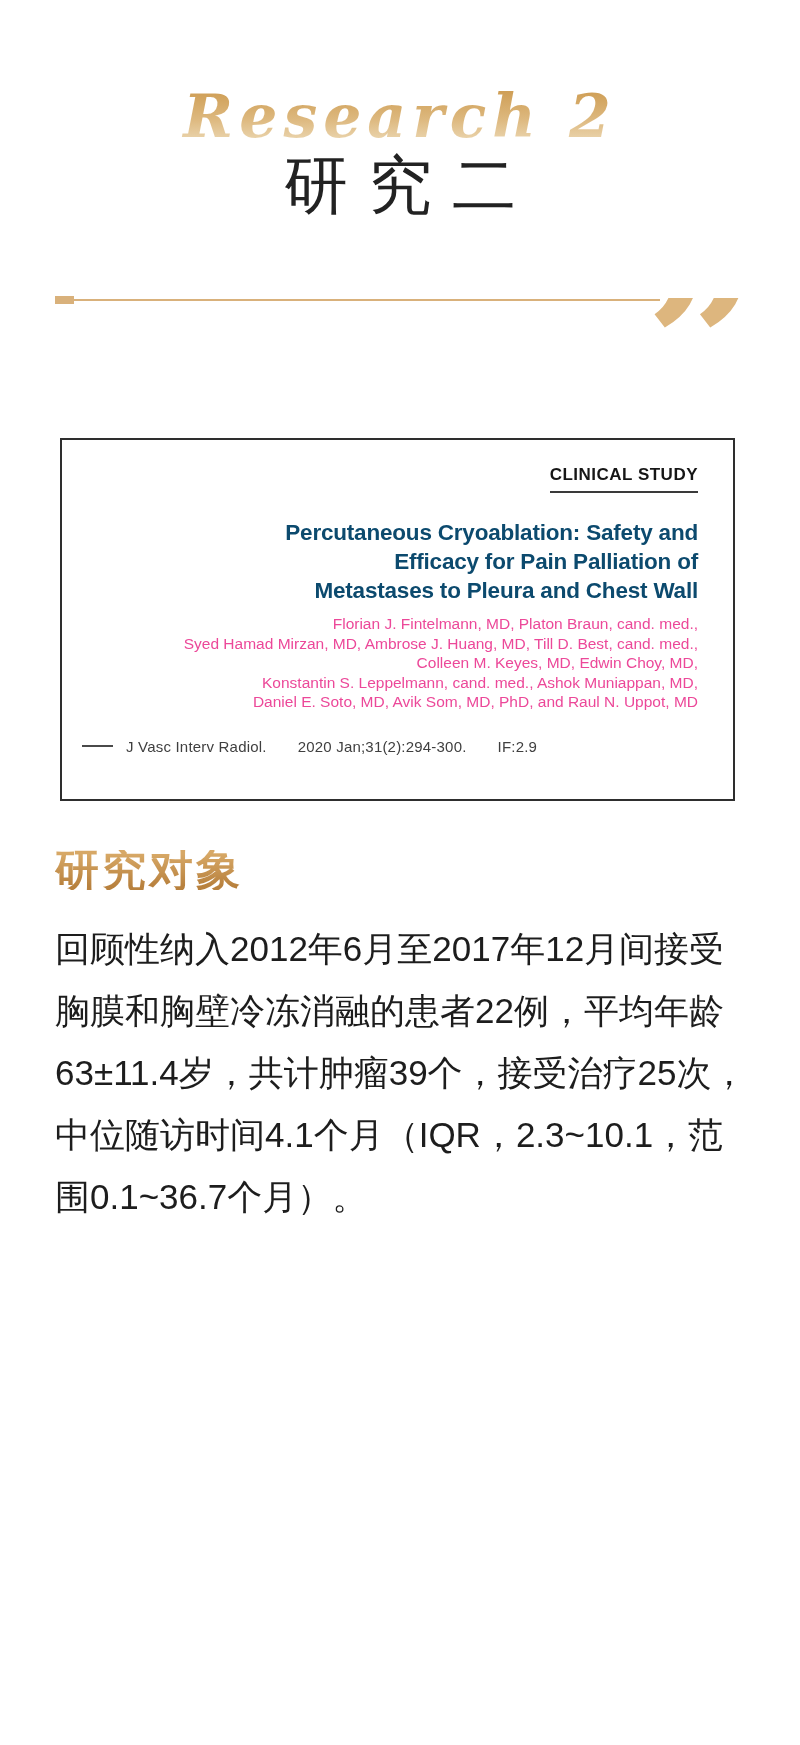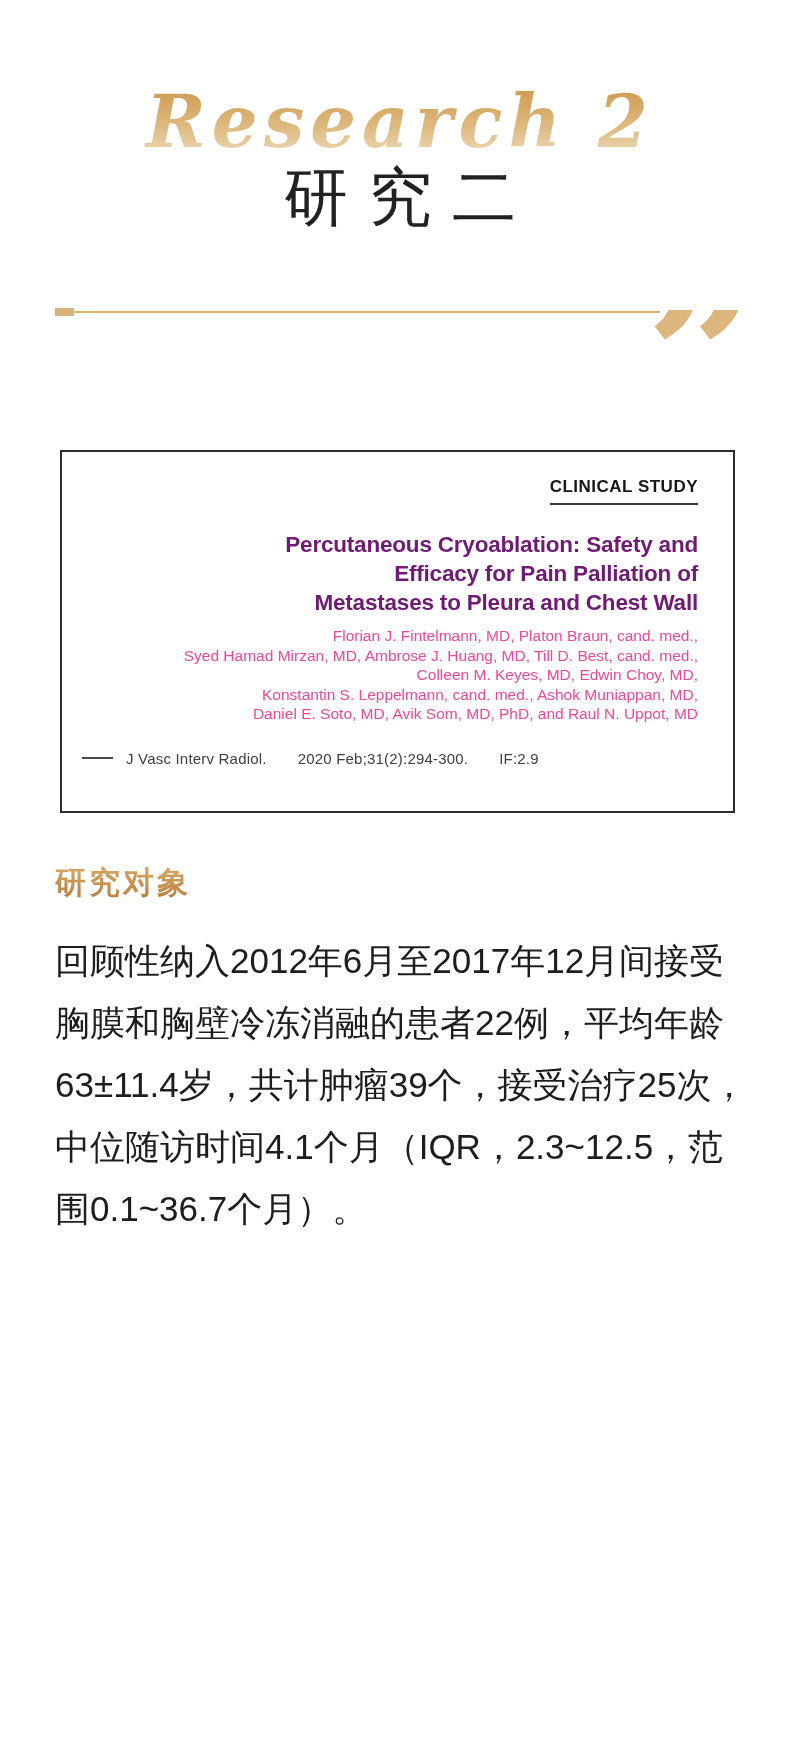--- a/index.html
+++ b/index.html
@@ -13,21 +13,21 @@
   }
   .page { width: 800px; padding: 0 55px; position: relative; }
 
   
   .script-title {
     margin-top: 86px;
     text-align: center;
     font-family: "DejaVu Serif", serif;
     font-style: italic;
     font-weight: bold;
-    font-size: 72px;
+    font-size: 60px;
     line-height: 1.0;
     letter-spacing: 6px;
     background: linear-gradient(180deg, #cf9e55 8%, #ddb87e 55%, #eedcba 100%);
     -webkit-background-clip: text;
     background-clip: text;
     color: transparent;
     white-space: pre;
   }
   .cn-title {
     margin-top: 4px;
@@ -97,21 +97,21 @@
     padding-bottom: 6px;
     border-bottom: 2px solid #3a3a3a;
   }
   .paper-title {
     margin-top: 25px;
     text-align: right;
     font-size: 22.5px;
     font-weight: bold;
     line-height: 29px;
     letter-spacing: -0.2px;
-    color: #701a75;
+    color: #0c4a6e;
     white-space: pre;
   }
   .paper-authors {
     margin-top: 9px;
     text-align: right;
     font-size: 15.5px;
     line-height: 19.5px;
     color: #ec4899;
     white-space: pre;
   }
@@ -141,21 +141,21 @@
     letter-spacing: 0px;
     color: #1d1d1d;
     white-space: pre;
   }
   .intro-paragraph { margin-top: 88px; }
 
   .section-heading {
     margin-top: 49px;
     font-family: "DejaVu Serif", serif;
     font-weight: bold;
-    font-size: 31px;
+    font-size: 44px;
     line-height: 40px;
     letter-spacing: 3px;
     background: linear-gradient(180deg, #d7a866 10%, #b8813e 90%);
     -webkit-background-clip: text;
     background-clip: text;
     color: transparent;
     display: inline-block;
     white-space: pre;
   }
   .section-paragraph { margin-top: 28px; }
@@ -188,29 +188,29 @@
 
     <div class="paper-authors">Florian J. Fintelmann, MD, Platon Braun, cand. med.,
 Syed Hamad Mirzan, MD, Ambrose J. Huang, MD, Till D. Best, cand. med.,
 Colleen M. Keyes, MD, Edwin Choy, MD,
 Konstantin S. Leppelmann, cand. med., Ashok Muniappan, MD,
 Daniel E. Soto, MD, Avik Som, MD, PhD, and Raul N. Uppot, MD</div>
 
     <div class="paper-citation">
       <span class="citation-dash"></span>
       <span class="citation-journal">J Vasc Interv Radiol.</span>
-      <span class="citation-issue">2020 Feb;31(2):294-300.</span>
+      <span class="citation-issue">2020 Jan;31(2):294-300.</span>
       <span class="citation-impact-factor">IF:2.9</span>
     </div>
   </div>
 
 
   <div>
     <span class="section-heading">研究对象</span>
   </div>
 
   <div class="cn-paragraph section-paragraph">回顾性纳入2012年6月至2017年12月间接受
 胸膜和胸壁冷冻消融的患者22例，平均年龄
 63±11.4岁，共计肿瘤39个，接受治疗25次，
-中位随访时间4.1个月（IQR，2.3~12.5，范
+中位随访时间4.1个月（IQR，2.3~10.1，范
 围0.1~36.7个月）。</div>
 
 </div>
 
 </body></html>

